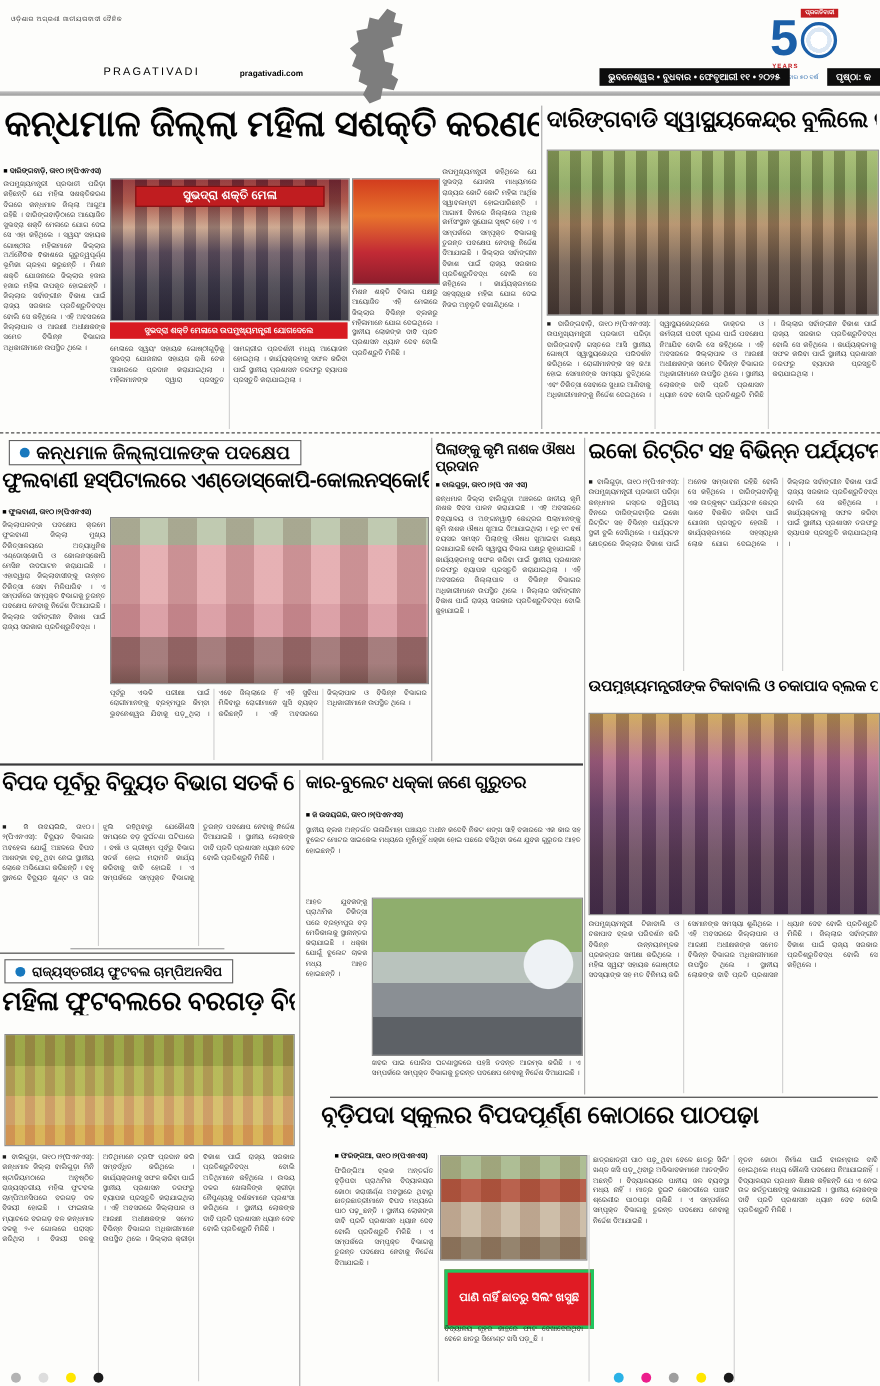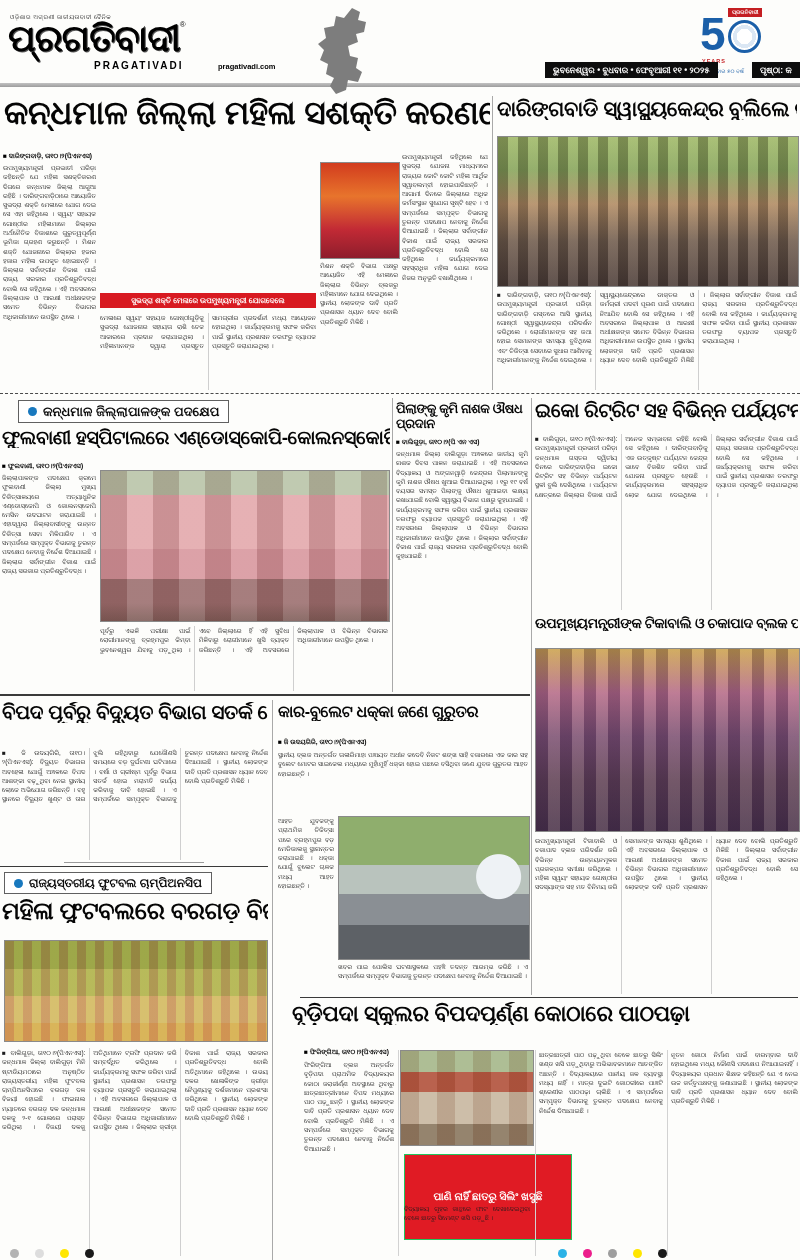--- a/index.html
+++ b/index.html
@@ -14,28 +14,28 @@
   .vrule{width:1px;background:#a9a9a9;}
   .vrule-l{width:1px;background:#d2d2d2;}
   .hrule{height:1px;background:#3a3a3a;}
   .hrule-dash{height:0;border-top:1px dashed #4a4a4a;}
   .kicker{display:flex;align-items:center;gap:6px;border:1px solid #606060;background:#fff;
           font-weight:bold;color:#0a0a0a;padding:0 9px;white-space:nowrap;overflow:hidden;}
   .kdot{width:9px;height:9px;border-radius:50%;background:#1878be;flex:0 0 auto;}
   .photo{border:1px solid #8a8a8a;overflow:hidden;}
   .cap-red{background:#d81a21;color:#fff;font-weight:bold;font-size:7.4px;display:flex;
            align-items:center;justify-content:center;white-space:nowrap;overflow:hidden;}
-  .redbox{background:#e01b24;border:1px solid #22c55e;color:#fff;font-weight:bold;font-size:10.5px;
-          line-height:1.25;display:flex;align-items:center;justify-content:center;text-align:center;padding:20px;}
+  .redbox{background:#e01b24;border:3px solid #22c55e;color:#fff;font-weight:bold;font-size:10.5px;
+          line-height:1.25;display:flex;align-items:center;justify-content:center;text-align:center;padding:2px;}
   
   .mast-tag{font-size:6px;color:#222;letter-spacing:.5px;}
   .mast-logo{font-size:37px;font-weight:800;color:#000;letter-spacing:-1px;line-height:1;
              text-shadow:1px 1px 0 #555;}
   .mast-reg{font-size:8px;vertical-align:top;}
-  .mast-latin{font-size:10px;font-weight:bold;letter-spacing:2px;color:#000;}
+  .mast-latin{font-size:10px;font-weight:normal;letter-spacing:2px;color:#000;}
   .mast-web{font-size:7.5px;font-weight:bold;color:#000;}
   .district{font-size:32px;font-weight:800;color:#1878be;letter-spacing:-.5px;white-space:nowrap;}
   .datestrip{background:#0d0d0d;color:#fff;font-size:8.5px;font-weight:bold;display:flex;
              align-items:center;justify-content:center;white-space:nowrap;padding:0 8px;}
   .grayband{background:linear-gradient(180deg,#c2c2c2,#9d9d9d);}
   
   .anniv5{font-size:46px;font-weight:800;color:#1b5fa8;line-height:.9;}
   .annivcircle{width:33px;height:33px;border-radius:50%;border:3px solid #1b5fa8;box-sizing:border-box;
                background:radial-gradient(circle,#ffffff 40%,#dbe7f4 41% 60%,#ffffff 61%);}
   .annivbanner{background:#c41e22;color:#fff;font-size:5.5px;font-weight:bold;padding:1px 4px;white-space:nowrap;}
@@ -70,23 +70,20 @@
   .map-svg{display:block;}
   .regdots i{display:inline-block;width:9px;height:9px;border-radius:50%;margin-right:16px;}
   .endrule{height:1px;background:#9a9a9a;}
 </style>
 </head>
 <body>
 
 <div id="page">
 
   <div class="abs mast-tag" style="left:10px;top:14px;">ଓଡ଼ିଶାର ଅଗ୍ରଣୀ ଜାତୀୟତାବାଦୀ ଦୈନିକ</div>
-  <div class="abs" style="left:8px;top:20px;">
-    <span class="mast-logo">ପ୍ରଗତିବାଦୀ</span><span class="mast-reg">®</span>
-  </div>
   <div class="abs mast-latin" style="left:94px;top:60px;">PRAGATIVADI</div>
   <div class="abs mast-web" style="left:208px;top:62px;padding-left:10px;">pragativadi.com</div>
 
   <div class="abs grayband" style="left:0;top:83px;width:800px;height:4px;"></div>
 
   <div class="abs" style="left:300px;top:6px;">
     <svg class="map-svg" width="96" height="92" viewBox="0 0 96 92">
       <path d="M52 2 L60 6 L58 14 L66 16 L64 26 L56 28 L58 36 L48 40 L50 50 L58 52 L56 62 L62 66 L58 76 L48 74 L46 84 L36 88 L30 80 L34 72 L26 68 L28 58 L20 54 L24 44 L18 38 L26 32 L24 22 L34 20 L36 10 L44 12 Z" fill="#7d7d7d"></path>
     </svg>
   </div>
@@ -100,36 +97,39 @@
     <div class="abs annivsub" style="left:16px;top:60px;">ସେବାର ୫୦ ବର୍ଷ</div>
   </div>
 
   <div class="abs datestrip" style="left:545px;top:62px;height:16px;">ଭୁବନେଶ୍ୱର • ବୁଧବାର • ଫେବୃଆରୀ ୧୧ • ୨୦୨୫</div>
   <div class="abs datestrip" style="left:752px;top:62px;height:16px;">ପୃଷ୍ଠା: କ</div>
 
   <div class="abs hl" style="left:4px;top:96px;width:486px;font-size:33px;">କନ୍ଧମାଳ ଜିଲ୍ଲା ମହିଳା ସଶକ୍ତି କରଣରେ ଆଗୁଆ</div>
   <div class="abs byline" style="left:3px;top:152px;width:93px;">■ ଦାରିଙ୍ଗବାଡ଼ି, ତା୧୦।୨(ପିଏନଏସ)</div>
   <div class="abs body" style="left:3px;top:163px;width:93px;height:227px;">ଉପମୁଖ୍ୟମନ୍ତ୍ରୀ ପ୍ରଭାତୀ ପରିଡ଼ା କହିଛନ୍ତି ଯେ ମହିଳା ସଶକ୍ତିକରଣ ଦିଗରେ କନ୍ଧମାଳ ଜିଲ୍ଲା ଆଗୁଆ ରହିଛି । ଦାରିଙ୍ଗବାଡ଼ିଠାରେ ଆୟୋଜିତ ସୁଭଦ୍ରା ଶକ୍ତି ମେଳାରେ ଯୋଗ ଦେଇ ସେ ଏହା କହିଥିଲେ । ସ୍ୱୟଂ ସହାୟକ ଗୋଷ୍ଠୀର ମହିଳାମାନେ ଜିଲ୍ଲାର ଅର୍ଥନୈତିକ ବିକାଶରେ ଗୁରୁତ୍ୱପୂର୍ଣ୍ଣ ଭୂମିକା ଗ୍ରହଣ କରୁଛନ୍ତି । ମିଶନ ଶକ୍ତି ଯୋଜନାରେ ଜିଲ୍ଲାର ହଜାର ହଜାର ମହିଳା ଉପକୃତ ହୋଇଛନ୍ତି । ଜିଲ୍ଲାର ସର୍ବାଙ୍ଗୀନ ବିକାଶ ପାଇଁ ରାଜ୍ୟ ସରକାର ପ୍ରତିଶ୍ରୁତିବଦ୍ଧ ବୋଲି ସେ କହିଥିଲେ । ଏହି ଅବସରରେ ଜିଲ୍ଲାପାଳ ଓ ଆରକ୍ଷୀ ଅଧୀକ୍ଷକଙ୍କ ସମେତ ବିଭିନ୍ନ ବିଭାଗର ଅଧିକାରୀମାନେ ଉପସ୍ଥିତ ଥିଲେ ।</div>
 
+  <div class="abs photo ph-mela" style="left:100px;top:162px;width:216px;height:128px;">
+    <div class="mela-banner">ସୁଭଦ୍ରା ଶକ୍ତି ମେଳା</div>
+  </div>
   <div class="abs cap-red" style="left:100px;top:293px;width:216px;height:15px;">ସୁଭଦ୍ରା ଶକ୍ତି ମେଳାରେ ଉପମୁଖ୍ୟମନ୍ତ୍ରୀ ଯୋଗଦେଲେ</div>
   <div class="abs body cols2" style="left:100px;top:313px;width:216px;height:77px;">ମେଳାରେ ସ୍ୱୟଂ ସହାୟକ ଗୋଷ୍ଠୀଗୁଡ଼ିକୁ ସୁଭଦ୍ରା ଯୋଜନାର ସହାୟତା ରାଶି ଚେକ ଆକାରରେ ପ୍ରଦାନ କରାଯାଇଥିଲା । ମହିଳାମାନଙ୍କ ଦ୍ୱାରା ପ୍ରସ୍ତୁତ ସାମଗ୍ରୀର ପ୍ରଦର୍ଶନୀ ମଧ୍ୟ ଆୟୋଜନ ହୋଇଥିଲା । କାର୍ଯ୍ୟକ୍ରମକୁ ସଫଳ କରିବା ପାଇଁ ସ୍ଥାନୀୟ ପ୍ରଶାସନ ତରଫରୁ ବ୍ୟାପକ ପ୍ରସ୍ତୁତି କରାଯାଇଥିଲା ।</div>
 
   <div class="abs photo ph-poster" style="left:320px;top:162px;width:78px;height:95px;"></div>
   <div class="abs body" style="left:320px;top:261px;width:78px;height:129px;">ମିଶନ ଶକ୍ତି ବିଭାଗ ପକ୍ଷରୁ ଆୟୋଜିତ ଏହି ମେଳାରେ ଜିଲ୍ଲାର ବିଭିନ୍ନ ବ୍ଲକରୁ ମହିଳାମାନେ ଯୋଗ ଦେଇଥିଲେ । ସ୍ଥାନୀୟ ଲୋକଙ୍କ ଦାବି ପ୍ରତି ପ୍ରଶାସନ ଧ୍ୟାନ ଦେବ ବୋଲି ପ୍ରତିଶ୍ରୁତି ମିଳିଛି ।</div>
   <div class="abs body" style="left:402px;top:152px;width:86px;height:238px;">ଉପମୁଖ୍ୟମନ୍ତ୍ରୀ କହିଥିଲେ ଯେ ସୁଭଦ୍ରା ଯୋଜନା ମାଧ୍ୟମରେ ରାଜ୍ୟର କୋଟି କୋଟି ମହିଳା ଆର୍ଥିକ ସ୍ୱାବଲମ୍ବୀ ହୋଇପାରିଛନ୍ତି । ଆଗାମୀ ଦିନରେ ଜିଲ୍ଲାରେ ଅଧିକ କର୍ମସଂସ୍ଥାନ ସୁଯୋଗ ସୃଷ୍ଟି ହେବ । ଏ ସମ୍ପର୍କରେ ସମ୍ପୃକ୍ତ ବିଭାଗକୁ ତୁରନ୍ତ ପଦକ୍ଷେପ ନେବାକୁ ନିର୍ଦ୍ଦେଶ ଦିଆଯାଇଛି । ଜିଲ୍ଲାର ସର୍ବାଙ୍ଗୀନ ବିକାଶ ପାଇଁ ରାଜ୍ୟ ସରକାର ପ୍ରତିଶ୍ରୁତିବଦ୍ଧ ବୋଲି ସେ କହିଥିଲେ । କାର୍ଯ୍ୟକ୍ରମରେ ସହସ୍ରାଧିକ ମହିଳା ଯୋଗ ଦେଇ ନିଜର ଅନୁଭୂତି ବଖାଣିଥିଲେ ।</div>
 
   <div class="abs vrule" style="left:492px;top:96px;height:294px;"></div>
 
   <div class="abs hl" style="left:497px;top:98px;width:300px;font-size:21px;">ଦାରିଙ୍ଗବାଡି ସ୍ୱାସ୍ଥ୍ୟକେନ୍ଦ୍ର ବୁଲିଲେ ଉପମୁଖ୍ୟମନ୍ତ୍ରୀ</div>
   <div class="abs photo ph-crowd" style="left:497px;top:136px;width:300px;height:149px;"></div>
   <div class="abs body cols3" style="left:497px;top:290px;width:300px;height:100px;">■ ଦାରିଙ୍ଗବାଡ଼ି, ତା୧୦।୨(ପିଏନଏସ): ଉପମୁଖ୍ୟମନ୍ତ୍ରୀ ପ୍ରଭାତୀ ପରିଡ଼ା ଦାରିଙ୍ଗବାଡ଼ି ଗସ୍ତରେ ଆସି ସ୍ଥାନୀୟ ଗୋଷ୍ଠୀ ସ୍ୱାସ୍ଥ୍ୟକେନ୍ଦ୍ର ପରିଦର୍ଶନ କରିଥିଲେ । ରୋଗୀମାନଙ୍କ ସହ କଥା ହୋଇ ସେମାନଙ୍କ ସମସ୍ୟା ବୁଝିଥିଲେ ଏବଂ ଚିକିତ୍ସା ସେବାରେ ସୁଧାର ଆଣିବାକୁ ଅଧିକାରୀମାନଙ୍କୁ ନିର୍ଦ୍ଦେଶ ଦେଇଥିଲେ । ସ୍ୱାସ୍ଥ୍ୟକେନ୍ଦ୍ରରେ ଡାକ୍ତର ଓ କର୍ମଚାରୀ ପଦବୀ ପୂରଣ ପାଇଁ ପଦକ୍ଷେପ ନିଆଯିବ ବୋଲି ସେ କହିଥିଲେ । ଏହି ଅବସରରେ ଜିଲ୍ଲାପାଳ ଓ ଆରକ୍ଷୀ ଅଧୀକ୍ଷକଙ୍କ ସମେତ ବିଭିନ୍ନ ବିଭାଗର ଅଧିକାରୀମାନେ ଉପସ୍ଥିତ ଥିଲେ । ସ୍ଥାନୀୟ ଲୋକଙ୍କ ଦାବି ପ୍ରତି ପ୍ରଶାସନ ଧ୍ୟାନ ଦେବ ବୋଲି ପ୍ରତିଶ୍ରୁତି ମିଳିଛି । ଜିଲ୍ଲାର ସର୍ବାଙ୍ଗୀନ ବିକାଶ ପାଇଁ ରାଜ୍ୟ ସରକାର ପ୍ରତିଶ୍ରୁତିବଦ୍ଧ ବୋଲି ସେ କହିଥିଲେ । କାର୍ଯ୍ୟକ୍ରମକୁ ସଫଳ କରିବା ପାଇଁ ସ୍ଥାନୀୟ ପ୍ରଶାସନ ତରଫରୁ ବ୍ୟାପକ ପ୍ରସ୍ତୁତି କରାଯାଇଥିଲା ।</div>
 
   <div class="abs hrule-dash" style="left:0;top:393px;width:800px;"></div>
 
-  <div class="abs kicker" style="left:18px;top:400px;height:21px;font-size:13px;">
+  <div class="abs kicker" style="left:8px;top:400px;height:21px;font-size:17px;">
     <span class="kdot"></span>
     <span>କନ୍ଧମାଳ ଜିଲ୍ଲାପାଳଙ୍କ ପଦକ୍ଷେପ</span>
   </div>
   <div class="abs hl" style="left:2px;top:428px;width:388px;font-size:19px;">ଫୁଲବାଣୀ ହସ୍ପିଟାଲରେ ଏଣ୍ଡୋସ୍କୋପି-କୋଲନସ୍କୋପି ମେସିନ ଉଦଘାଟିତ</div>
   <div class="abs byline" style="left:2px;top:462px;width:94px;">■ ଫୁଲବାଣୀ, ତା୧୦।୨(ପିଏନଏସ)</div>
   <div class="abs body" style="left:2px;top:473px;width:94px;height:218px;">ଜିଲ୍ଲାପାଳଙ୍କ ପଦକ୍ଷେପ କ୍ରମେ ଫୁଲବାଣୀ ଜିଲ୍ଲା ମୁଖ୍ୟ ଚିକିତ୍ସାଳୟରେ ଅତ୍ୟାଧୁନିକ ଏଣ୍ଡୋସ୍କୋପି ଓ କୋଲନସ୍କୋପି ମେସିନ ଉଦଘାଟନ କରାଯାଇଛି । ଏହାଦ୍ୱାରା ଜିଲ୍ଲାବାସୀଙ୍କୁ ଉନ୍ନତ ଚିକିତ୍ସା ସେବା ମିଳିପାରିବ । ଏ ସମ୍ପର୍କରେ ସମ୍ପୃକ୍ତ ବିଭାଗକୁ ତୁରନ୍ତ ପଦକ୍ଷେପ ନେବାକୁ ନିର୍ଦ୍ଦେଶ ଦିଆଯାଇଛି । ଜିଲ୍ଲାର ସର୍ବାଙ୍ଗୀନ ବିକାଶ ପାଇଁ ରାଜ୍ୟ ସରକାର ପ୍ରତିଶ୍ରୁତିବଦ୍ଧ ।</div>
   <div class="abs photo ph-hospital" style="left:100px;top:470px;width:288px;height:150px;"></div>
   <div class="abs body cols3" style="left:100px;top:626px;width:288px;height:65px;">ପୂର୍ବରୁ ଏଭଳି ପରୀକ୍ଷା ପାଇଁ ରୋଗୀମାନଙ୍କୁ ବ୍ରହ୍ମପୁର କିମ୍ବା ଭୁବନେଶ୍ୱର ଯିବାକୁ ପଡ଼ୁଥିଲା । ଏବେ ଜିଲ୍ଲାରେ ହିଁ ଏହି ସୁବିଧା ମିଳିବାରୁ ରୋଗୀମାନେ ଖୁସି ବ୍ୟକ୍ତ କରିଛନ୍ତି । ଏହି ଅବସରରେ ଜିଲ୍ଲାପାଳ ଓ ବିଭିନ୍ନ ବିଭାଗର ଅଧିକାରୀମାନେ ଉପସ୍ଥିତ ଥିଲେ ।</div>
 
   <div class="abs vrule" style="left:392px;top:398px;height:294px;"></div>

